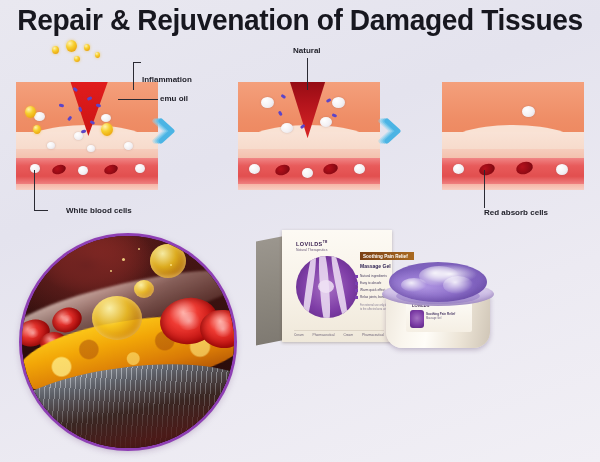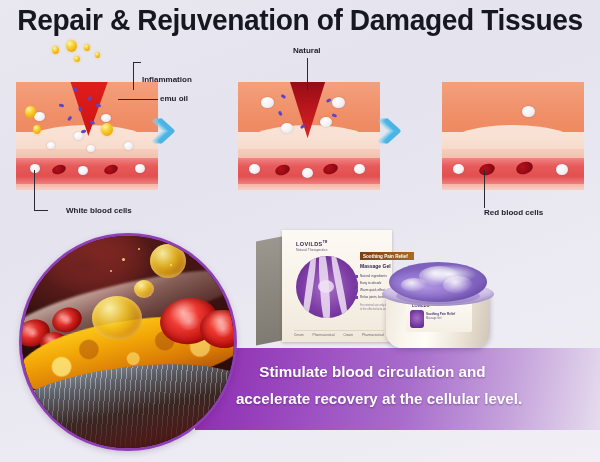--- a/index.html
+++ b/index.html
@@ -329,26 +329,22 @@
 
     <div class="wbc" style="left:56%;top:22%;width:13px;height:11px;"></div>
 
     <div class="wbc" style="left:8%;top:76%;width:11px;height:10px;"></div>
     <div class="rbc tilt" style="left:26%;top:76%;width:16px;height:11px;"></div>
     <div class="rbc tilt" style="left:52%;top:74%;width:17px;height:12px;"></div>
     <div class="wbc" style="left:80%;top:76%;width:12px;height:11px;"></div>
   </div>
 
   <div class="lead v" style="left:484px;top:170px;height:38px;"></div>
-  <div class="lbl" style="left:484px;top:208px;">Red blood cells</div>
-
-  <div class="banner">
-    <div class="banner-line bl1">Stimulate blood circulation and</div>
-    <div class="banner-line bl2">accelerate recovery at the cellular level.</div>
-  </div>
+  <div class="lbl" style="left:484px;top:208px;">Red absorb cells</div>
+
 
   <div class="box-wrap">
     <div class="box-side"></div>
     <div class="box-face">
       <div class="box-brand">
         <span>LOVILDS</span><sup style="font-size:3px">TM</sup>
       </div>
       <div class="box-sub">Natural Therapeutics</div>
 
       <div class="box-knee">

